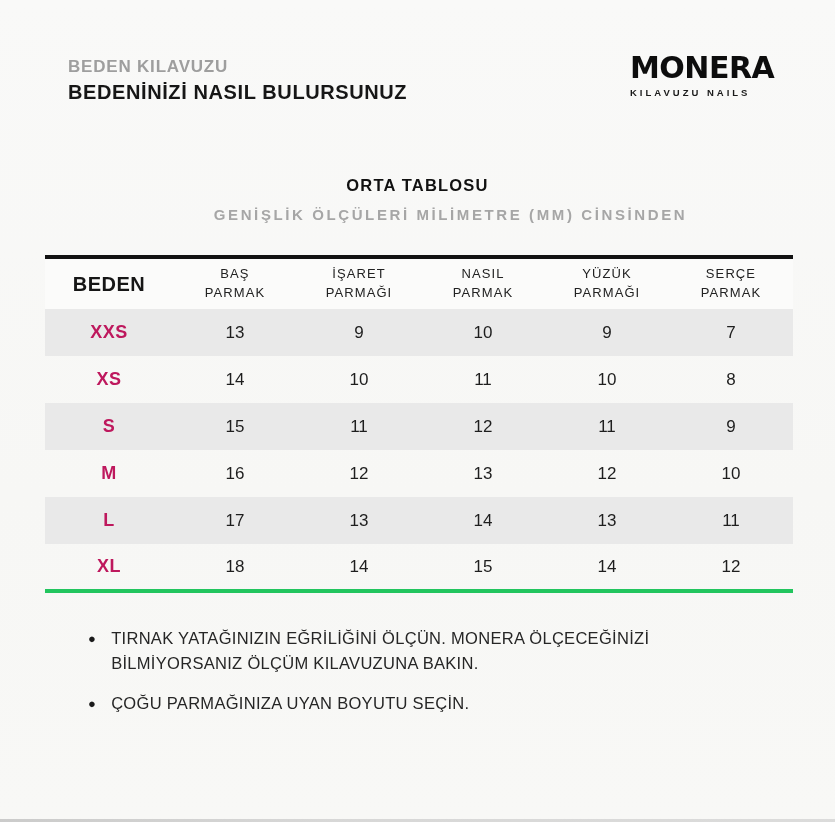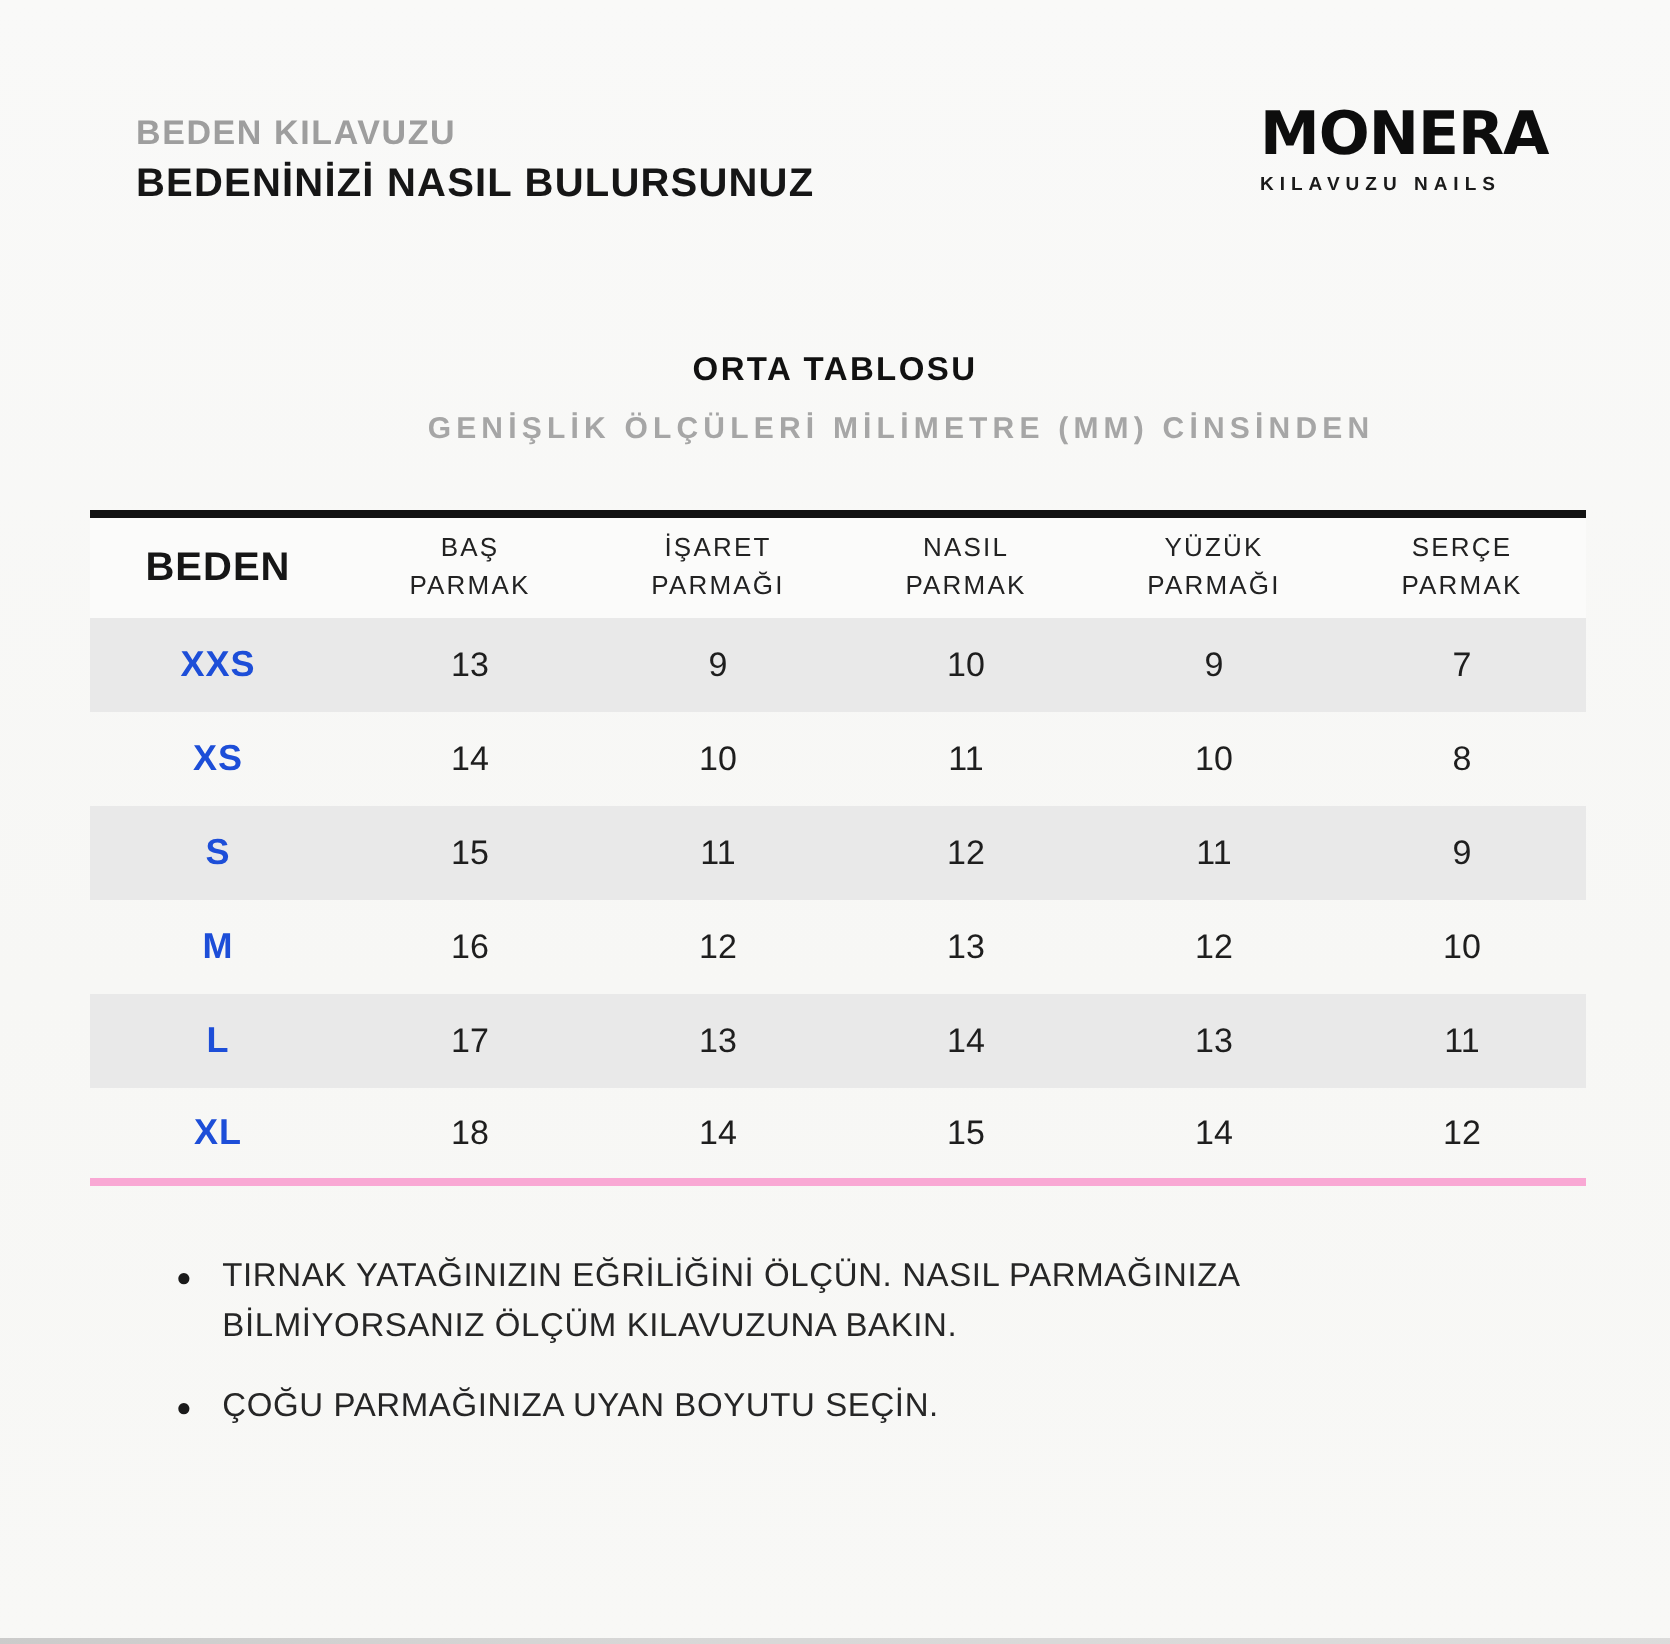--- a/index.html
+++ b/index.html
@@ -39,38 +39,38 @@
   }
   .table-subtitle {
     position:absolute; top:206px; left:0; width:100%; text-align:center;
     font-size:15px; font-weight:bold; letter-spacing:2.6px; color:#a6a6a6;margin-left:33px;
   }
 
   
   .table-wrap { position:absolute; left:45px; top:255px; width:748px; }
   table.size-table {
     width:748px; border-collapse:collapse; table-layout:fixed;
-    border-top:4px solid #121212; border-bottom:4px solid #f9a8d4;
+    border-top:4px solid #121212; border-bottom:4px solid #22c55e;
     background:transparent;
   }
   col.size-col { width:128px; }
   thead tr { height:52px; background:#fbfbfa; }
   th.beden-head {
     font-size:20px; font-weight:bold; letter-spacing:0.5px; color:#161616;
     text-align:center; vertical-align:middle;
   }
   th.col-head {
     font-size:13px; font-weight:normal; letter-spacing:1.1px; color:#222;
     text-align:center; vertical-align:middle; line-height:1.45;
   }
   th.col-head .line { display:block; }
   tbody tr { height:47px; }
   tbody tr.stripe { background:#e9e9e9; }
   th.size-label {
-    font-size:18px; font-weight:bold; letter-spacing:0.5px; color:#1d4ed8;
+    font-size:18px; font-weight:bold; letter-spacing:0.5px; color:#be185d;
     text-align:center; vertical-align:middle;
   }
   td.size-value {
     font-size:17px; color:#1e1e1e; text-align:center; vertical-align:middle;
   }
 
   
   .notes { position:absolute; left:88px; top:626px; width:665px; list-style:none; }
   .notes li {
     display:flex; align-items:flex-start; gap:15px; margin-bottom:15px;
@@ -184,21 +184,21 @@
         <td class="size-value">14</td>
         <td class="size-value">12</td>
       </tr>
     </tbody>
   </table>
 </div>
 
 <ul class="notes">
   <li>
     <span class="bullet">●</span>
-    <span>TIRNAK YATAĞINIZIN EĞRİLİĞİNİ ÖLÇÜN. NASIL PARMAĞINIZA BİLMİYORSANIZ ÖLÇÜM KILAVUZUNA BAKIN.</span>
+    <span>TIRNAK YATAĞINIZIN EĞRİLİĞİNİ ÖLÇÜN. MONERA ÖLÇECEĞİNİZİ BİLMİYORSANIZ ÖLÇÜM KILAVUZUNA BAKIN.</span>
   </li>
   <li>
     <span class="bullet">●</span>
     <span>ÇOĞU PARMAĞINIZA UYAN BOYUTU SEÇİN.</span>
   </li>
 </ul>
 
 <div class="bottom-edge"></div>
 
 </body></html>

